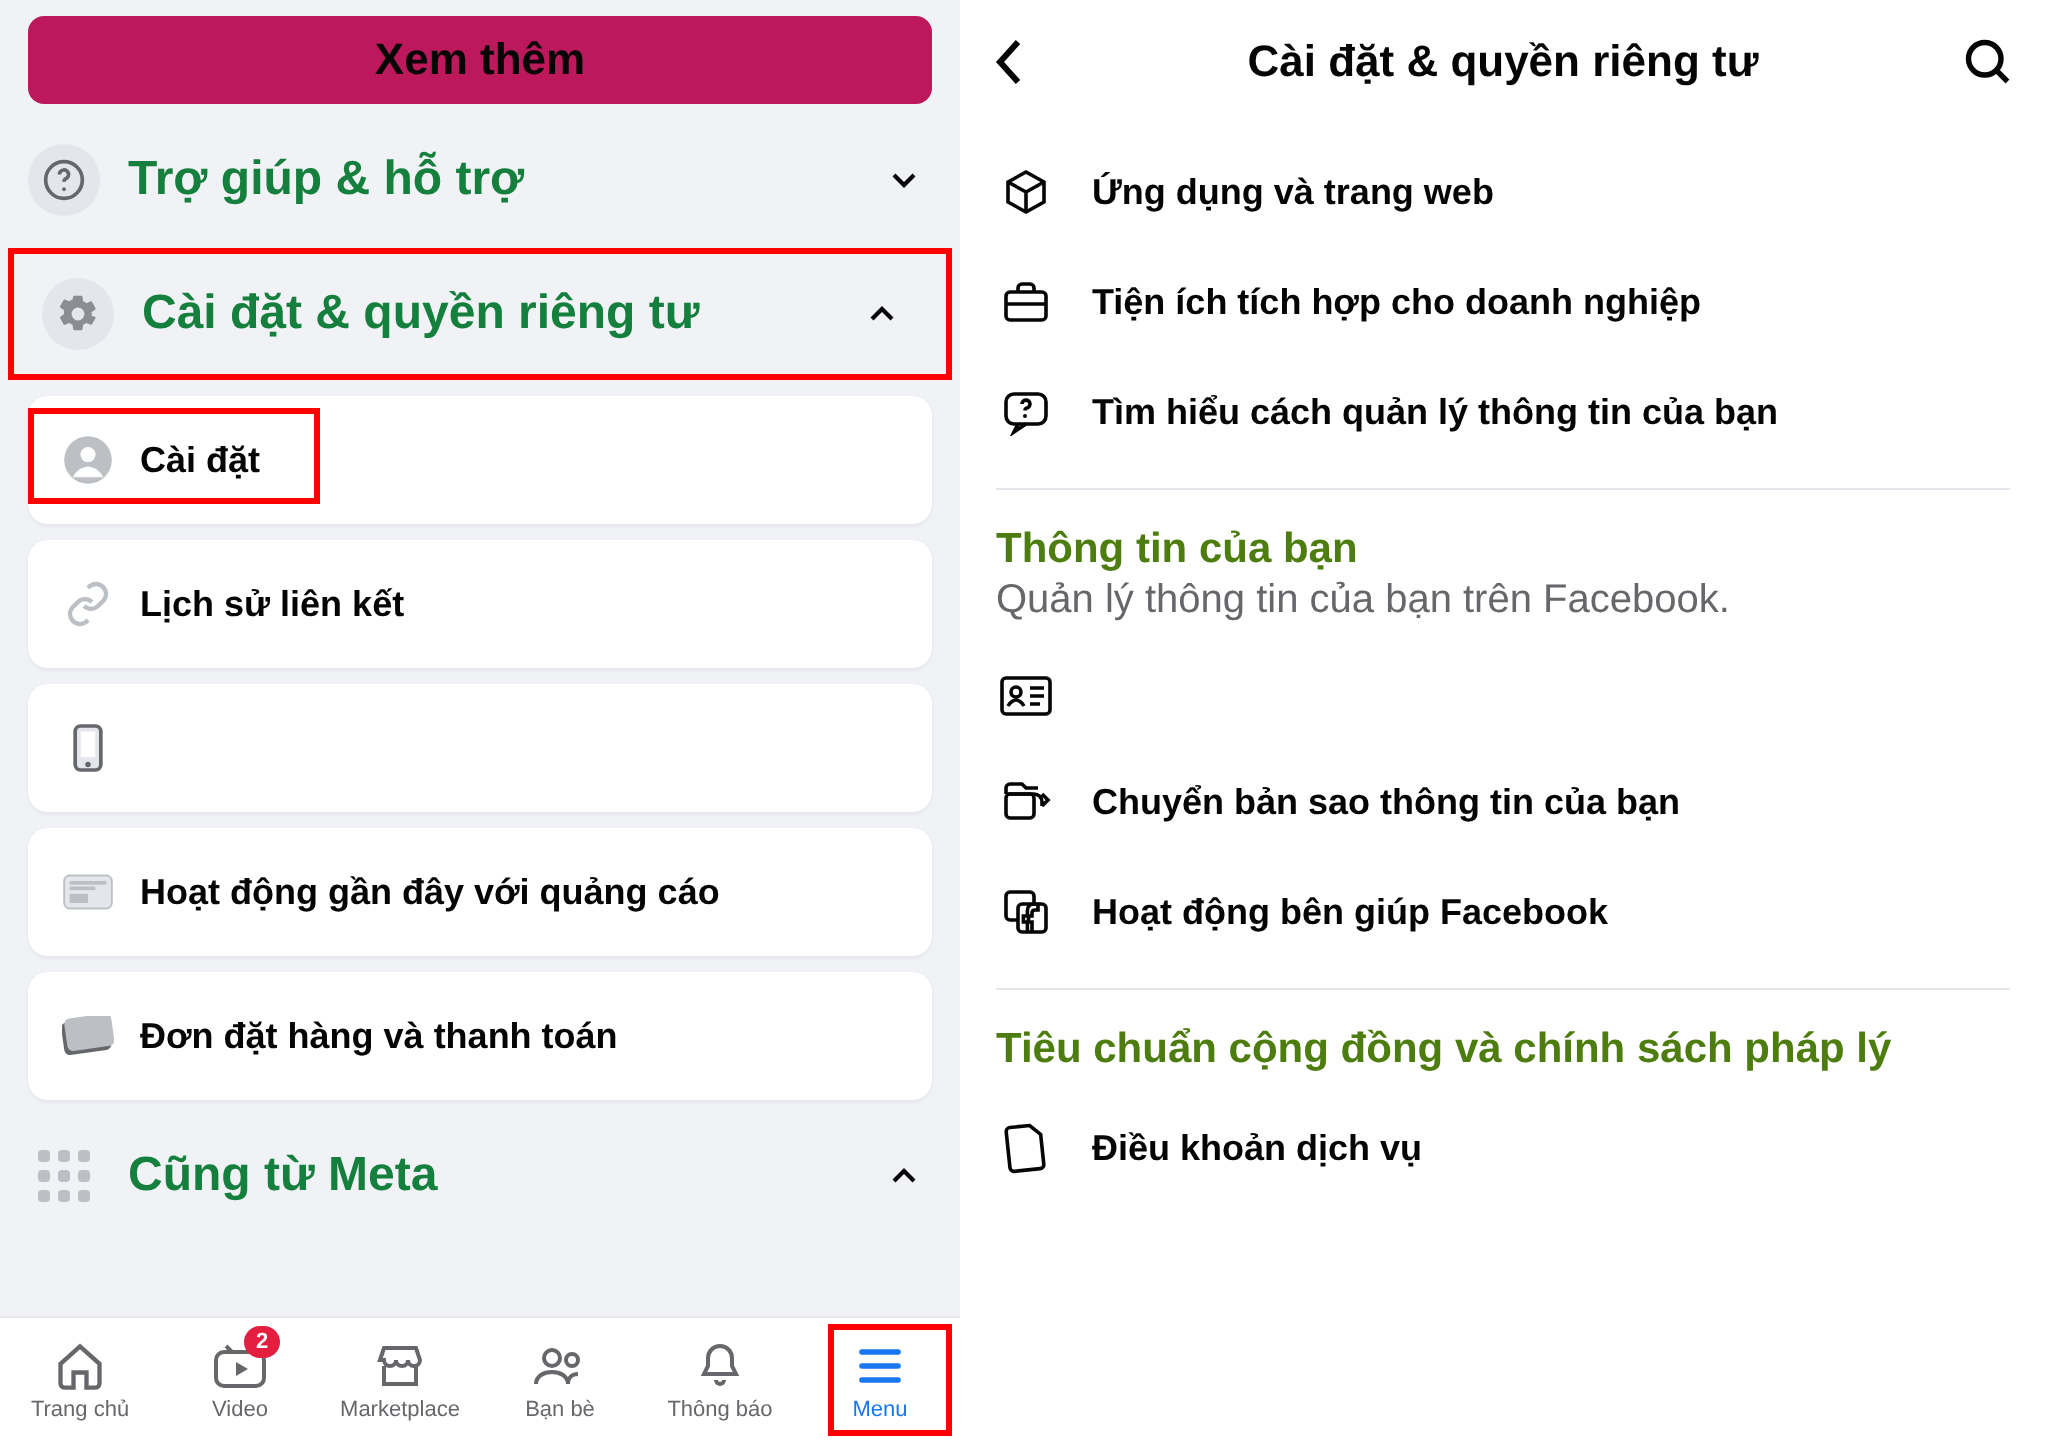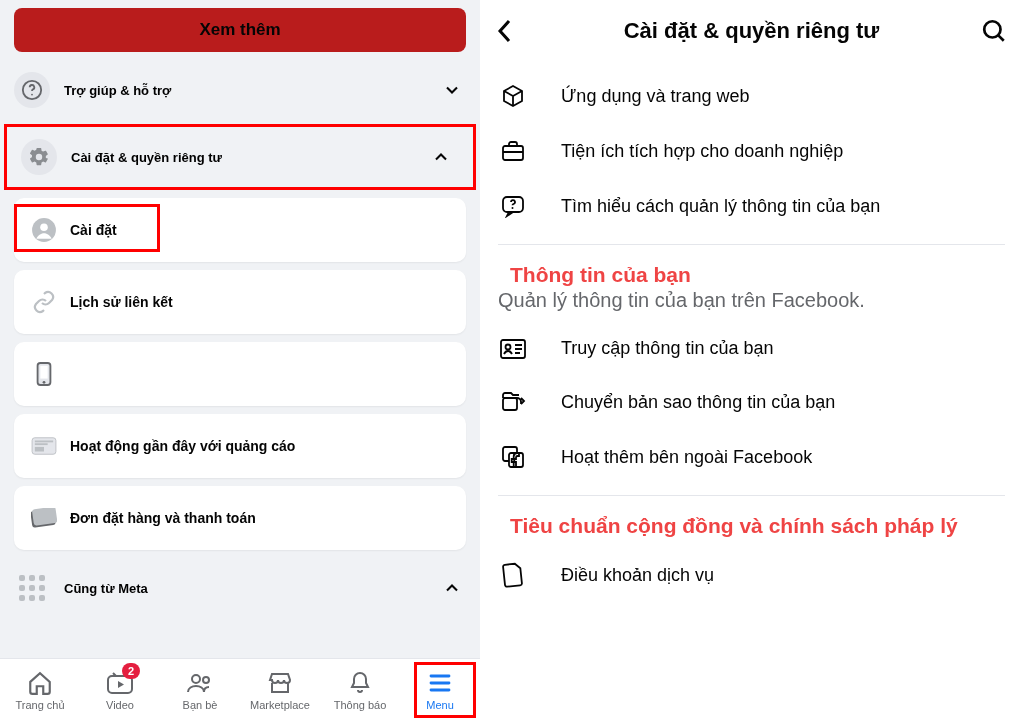--- a/index.html
+++ b/index.html
@@ -1,47 +1,47 @@
 <!DOCTYPE html>
 <html><head>
 <meta charset="utf-8">
 <style>
   * { box-sizing: border-box; margin: 0; padding: 0; }
   body { font-family: -apple-system, BlinkMacSystemFont, "Segoe UI", Helvetica, Arial, sans-serif; background: #fff; width: 1023px; height: 720px; overflow: hidden; display: flex; }
   .left-panel { width: 480px; height: 720px; background: #f0f2f5; position: relative; }
   .right-panel { width: 543px; height: 720px; background: #fff; position: relative; }
 
   
-  .see-more-btn { margin: 8px 14px; height: 44px; background: #b91c1c; border-radius: 8px; display: flex; align-items: center; justify-content: center; font-weight: 600; font-size: 17px; color: #050505; }
-  .section-row { display: flex; align-items: center; padding: 12px 18px 12px 14px; font-weight: 700; font-size: 13px; color: #000000; }
+  .see-more-btn { margin: 8px 14px; height: 44px; background: #be185d; border-radius: 8px; display: flex; align-items: center; justify-content: center; font-weight: 600; font-size: 22px; color: #050505; }
+  .section-row { display: flex; align-items: center; padding: 12px 18px 12px 14px; font-weight: 700; font-size: 24px; color: #15803d; }
   .section-row .sicon { width: 36px; height: 36px; border-radius: 50%; background: #e4e6eb; display:flex; align-items:center; justify-content:center; margin-right: 14px; color:#65676b; flex-shrink:0; }
   .section-row .label { flex: 1; }
   .section-row .chev { color:#050505; }
   .hl-red { border: 3px solid #ff0000; }
-  .card { margin: 8px 14px; background: #fff; border-radius: 10px; padding: 18px 16px; display:flex; align-items:center; font-weight:700; font-size:14px; color:#050505; box-shadow: 0 1px 2px rgba(0,0,0,0.06); }
+  .card { margin: 8px 14px; background: #fff; border-radius: 10px; padding: 18px 16px; display:flex; align-items:center; font-weight:700; font-size:18px; color:#050505; box-shadow: 0 1px 2px rgba(0,0,0,0.06); }
   .card .cicon { width: 28px; height:28px; margin-right: 12px; display:flex; align-items:center; justify-content:center; color:#65676b; flex-shrink:0; }
   .meta-row .dots { width:36px; height:36px; display:grid; grid-template-columns:repeat(3,6px); grid-template-rows:repeat(3,6px); gap:4px; margin-right:14px; align-content:center; justify-content:center; }
   .meta-row .dot { width:6px; height:6px; background:#bcc0c4; border-radius:2px; }
 
   .bottom-nav { position:absolute; bottom:0; left:0; right:0; height:62px; background:#fff; display:flex; border-top:1px solid #e4e6eb; }
   .nav-item { flex:1; display:flex; flex-direction:column; align-items:center; justify-content:center; font-size:11px; color:#65676b; position:relative; }
   .nav-item.active { color:#1877f2; }
   .nav-icon { height:28px; display:flex; align-items:center; justify-content:center; margin-bottom:2px; }
   .badge { position:absolute; top:4px; left:50%; margin-left:2px; background:#e41e3f; color:#fff; font-size:11px; font-weight:700; border-radius:10px; padding:0 5px; line-height:16px; min-width:18px; text-align:center; }
   .nav-hl { position:absolute; border:3px solid #ff0000; }
 
   
   .r-header { display:flex; align-items:center; padding: 18px 16px 24px 16px; }
   .r-header .back { width:28px; display:flex; align-items:center; }
   .r-title { flex:1; text-align:center; font-weight:800; font-size:22px; color:#050505; }
   .r-header .search { width:28px; display:flex; justify-content:flex-end; }
-  .r-item { display:flex; align-items:center; padding: 16px 18px; font-size:18px; font-weight:400; color:#050505;gap:15px; }
+  .r-item { display:flex; align-items:center; padding: 16px 18px; font-size:18px; font-weight:700; color:#050505; }
   .r-item .ricon { width:30px; margin-right:18px; display:flex; align-items:center; justify-content:center; flex-shrink:0; }
   .r-divider { height:1px; background:#e4e6eb; margin: 10px 18px; }
-  .r-section-title { padding: 8px 18px 0 30px; font-weight:800; font-size:21px; color:#ef4444; }
+  .r-section-title { padding: 8px 18px 0 18px; font-weight:800; font-size:21px; color:#4d7c0f; }
   .r-section-sub { padding: 2px 18px 10px 18px; font-size:20px; color:#65676b; }
   .hl-red-abs { position:absolute; border:3px solid #ff0000; pointer-events:none; }
 
   svg { display:block; }
 </style>
 </head>
 <body>
 
 <div class="left-panel">
   <div class="see-more-btn">Xem thêm</div>
@@ -167,36 +167,36 @@
             <rect x="2" y="5" width="24" height="17" rx="4"></rect>
             <path d="M12 10l6 3.5-6 3.5z" fill="#65676b" stroke="none"></path>
             <path d="M7 2l3 3M21 2l-3 3"></path>
           </svg>
         </div>
       <span class="badge">2</span>
       <span>Video</span>
     </div>
     <div class="nav-item">
       <div class="nav-icon">
+          <svg width="26" height="24" viewBox="0 0 26 24" fill="none" stroke="#65676b" stroke-width="2">
+            <path d="M3 9l2-6h16l2 6a3 3 0 0 1-3 3 3 3 0 0 1-3-3 3 3 0 0 1-3 3 3 3 0 0 1-3-3 3 3 0 0 1-3 3 3 3 0 0 1-3-3z"></path>
+            <path d="M5 12v9h16v-9"></path>
+          </svg>
+        </div>
+      <span>Marketplace</span>
+    </div>
+    <div class="nav-item">
+      <div class="nav-icon">
           <svg width="28" height="24" viewBox="0 0 28 24" fill="none" stroke="#65676b" stroke-width="2">
             <circle cx="10" cy="8" r="4"></circle>
             <circle cx="20" cy="9" r="3"></circle>
             <path d="M2 21c0-4 4-6 8-6s8 2 8 6M18 21c0-3 2-5 5-5"></path>
           </svg>
         </div>
       <span>Bạn bè</span>
-    </div>
-    <div class="nav-item">
-      <div class="nav-icon">
-          <svg width="26" height="24" viewBox="0 0 26 24" fill="none" stroke="#65676b" stroke-width="2">
-            <path d="M3 9l2-6h16l2 6a3 3 0 0 1-3 3 3 3 0 0 1-3-3 3 3 0 0 1-3 3 3 3 0 0 1-3-3 3 3 0 0 1-3 3 3 3 0 0 1-3-3z"></path>
-            <path d="M5 12v9h16v-9"></path>
-          </svg>
-        </div>
-      <span>Marketplace</span>
     </div>
     <div class="nav-item">
       <div class="nav-icon">
           <svg width="24" height="26" viewBox="0 0 24 26" fill="none" stroke="#65676b" stroke-width="2">
             <path d="M12 3a6 6 0 0 0-6 6v4l-2 4h16l-2-4V9a6 6 0 0 0-6-6zM10 20a2 2 0 0 0 4 0"></path>
           </svg>
         </div>
       <span>Thông báo</span>
     </div>
     <div class="nav-item active">
@@ -265,42 +265,41 @@
   <div class="r-section-sub">Quản lý thông tin của bạn trên Facebook.</div>
 
   <div class="r-item">
     <div class="ricon">
         <svg width="26" height="20" viewBox="0 0 26 20" fill="none" stroke="#050505" stroke-width="1.8">
           <rect x="1" y="1" width="24" height="18" rx="2"></rect>
           <circle cx="8" cy="8" r="2.5"></circle>
           <path d="M4 15c1-2 3-3 4-3s3 1 4 3M15 6h7M15 10h7M15 14h5"></path>
         </svg>
       </div>
-    <span>Truy cập thông tin của bạn</span>
   </div>
 
 
   <div class="r-item">
     <div class="ricon">
         <svg width="26" height="22" viewBox="0 0 26 22" fill="none" stroke="#050505" stroke-width="1.8">
           <path d="M3 7h14a4 4 0 0 1 4 4v2M21 13l3-3-3-3M3 7V4a2 2 0 0 1 2-2h6l2 2h6"></path>
           <rect x="3" y="7" width="14" height="12" rx="2"></rect>
         </svg>
       </div>
     <span>Chuyển bản sao thông tin của bạn</span>
   </div>
   <div class="r-item">
     <div class="ricon">
         <svg width="24" height="24" viewBox="0 0 24 24" fill="none" stroke="#050505" stroke-width="1.8">
           <rect x="2" y="2" width="14" height="14" rx="2"></rect>
           <rect x="8" y="8" width="14" height="14" rx="2" fill="#fff"></rect>
           <path d="M15 22v-5h-2l.5-3H15v-1.5c0-1 .3-1.5 1.5-1.5H18V8.2C17.7 8.1 16.8 8 16 8c-2 0-3.3 1.2-3.3 3.4V14h-2v3h2v5"></path>
         </svg>
       </div>
-    <span>Hoạt thêm bên ngoài Facebook</span>
+    <span>Hoạt động bên giúp Facebook</span>
   </div>
 
   <div class="r-divider"></div>
 
   <div class="r-section-title" style="padding-bottom:8px;">Tiêu chuẩn cộng đồng và chính sách pháp lý</div>
 
   <div class="r-item">
     <div class="ricon">
         <svg width="22" height="26" viewBox="0 0 22 26" fill="none" stroke="#050505" stroke-width="1.8">
           <path d="M4 2h10l5 5v15a2 2 0 0 1-2 2H4a2 2 0 0 1-2-2V4a2 2 0 0 1 2-2z" transform="rotate(-6 11 13)"></path>

